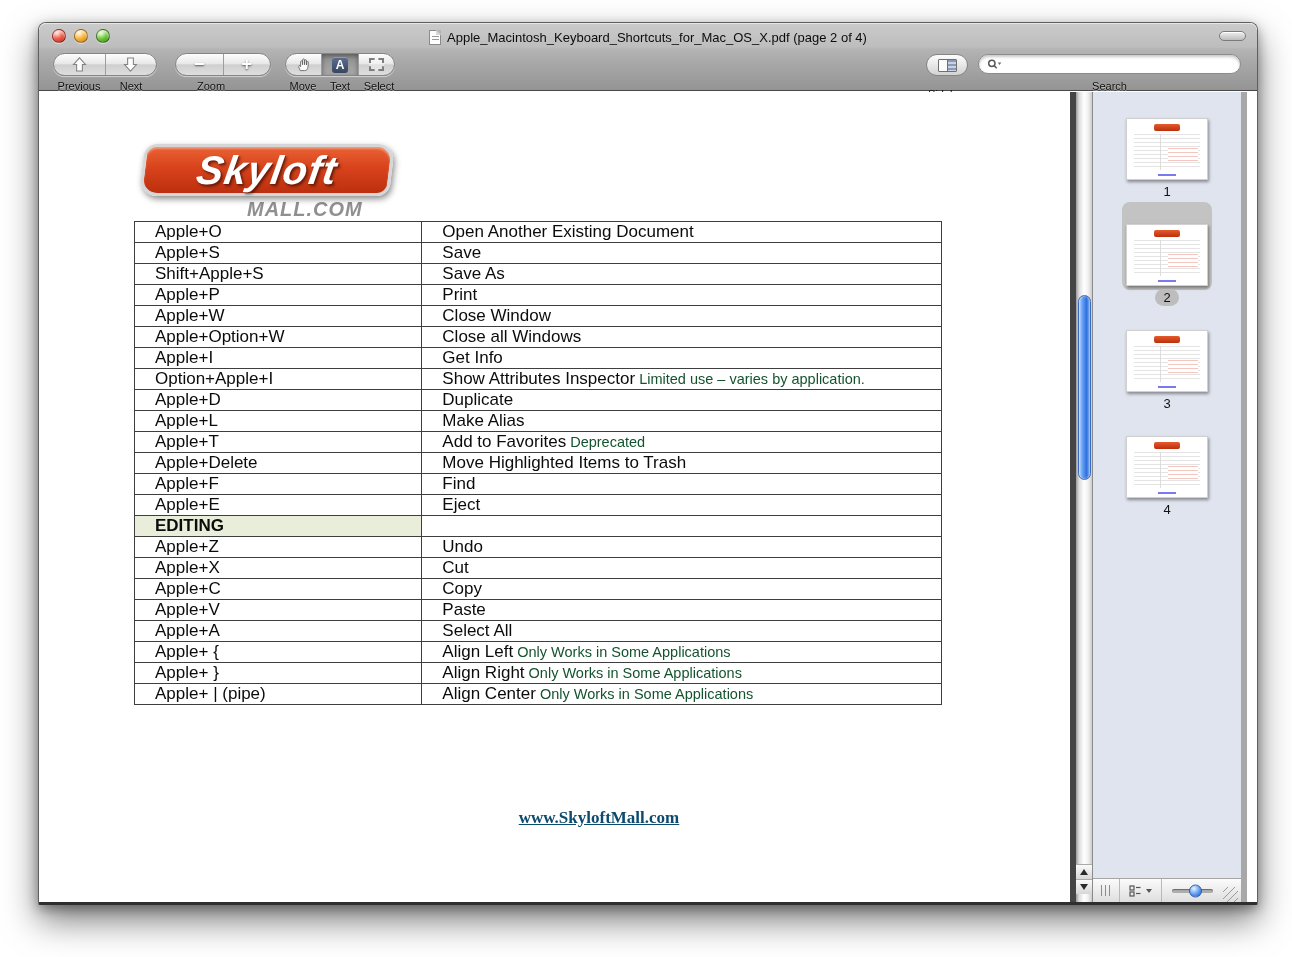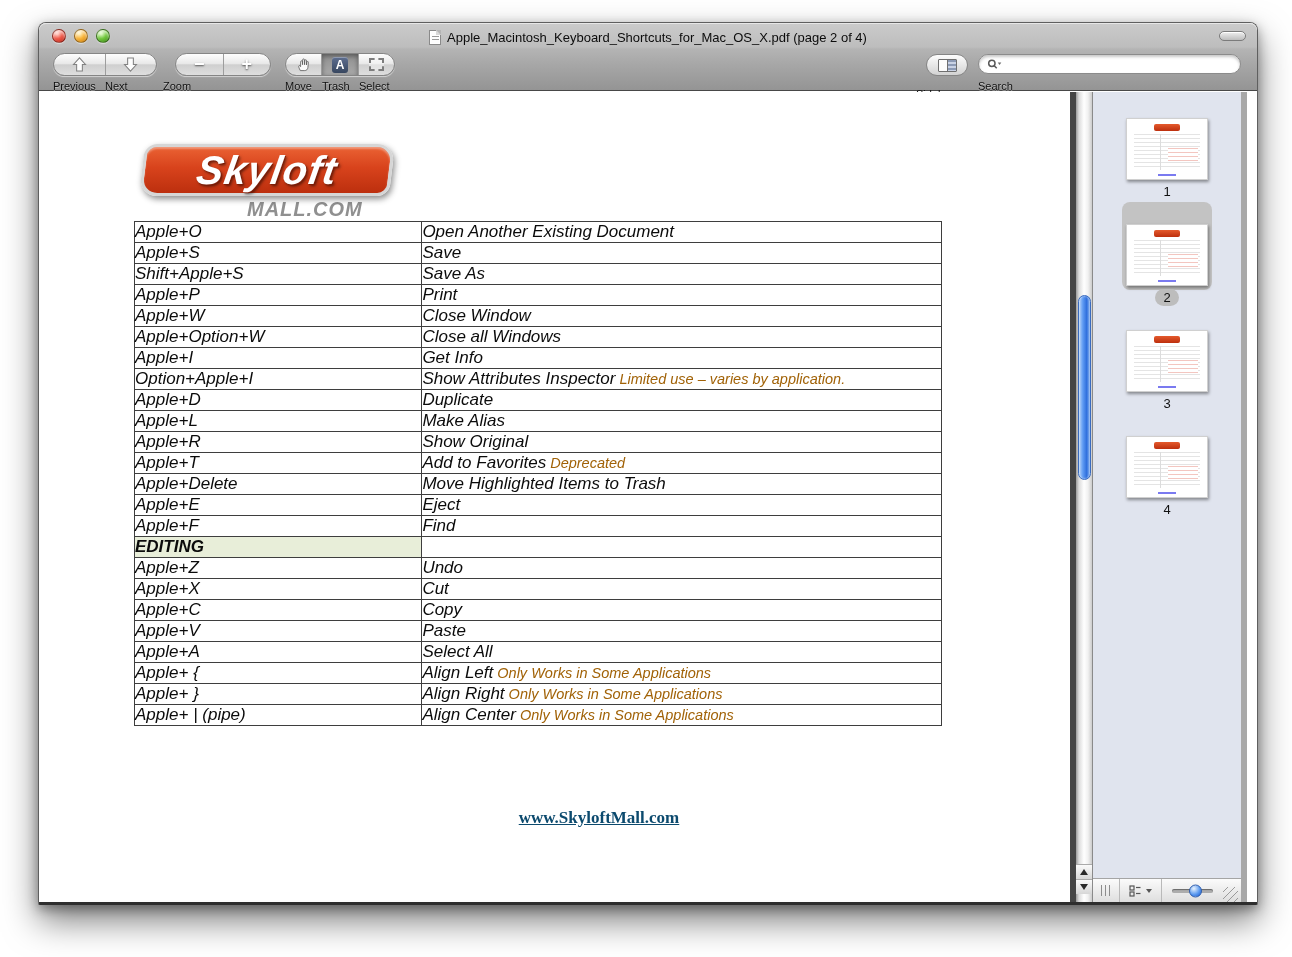--- a/index.html
+++ b/index.html
@@ -41,21 +41,21 @@
     background:linear-gradient(180deg,#fdfdfd 0%,#e9e9e9 45%,#cfcfcf 52%,#dedede 100%);
     box-shadow:0 1px 1px rgba(255,255,255,.55); display:flex; overflow:hidden; }
   .seg { flex:1; display:flex; align-items:center; justify-content:center; border-right:1px solid #9d9d9d; }
   .seg:last-child { border-right:none; }
   .seg.selected { background:linear-gradient(180deg,#8f8f8f,#a9a9a9); box-shadow:inset 0 2px 5px rgba(0,0,0,.4); }
   .zoom-glyph { font-size:18px; font-weight:bold; color:#fff; text-shadow:0 1px 2px rgba(0,0,0,.6); line-height:1; margin-top:-2px; }
   .text-chip { width:16px; height:16px; border-radius:3px; background:linear-gradient(180deg,#5e6e90,#37465f);
     color:#fff; font-size:12px; font-weight:bold; display:flex; align-items:center; justify-content:center;
     box-shadow:inset 0 1px 0 rgba(255,255,255,.3); }
   .select-chip { width:15px; height:13px; border:2px dashed #7d7d7d; background:rgba(255,255,255,.4); }
-  .tb-label { position:absolute; top:57px; font-size:11px; color:#101010; 
+  .tb-label { position:absolute; top:57px; font-size:11px; color:#101010; text-align:center;
     text-shadow:0 1px 0 rgba(255,255,255,.4); }
 
   .sidebar-btn { position:absolute; top:31px; left:887px; width:42px; height:22px; border-radius:11px;
     border:1px solid #858585; background:linear-gradient(180deg,#fdfdfd,#d2d2d2);
     display:flex; align-items:center; justify-content:center; }
   .sidebar-glyph { width:19px; height:13px; border:1px solid #6f6f6f; background:#fcfcfc; position:relative; border-radius:1px; }
   .sidebar-glyph::after { content:""; position:absolute; right:0; top:0; bottom:0; width:8px;
     background:repeating-linear-gradient(180deg,#8c9ab5 0 2px,#c9d2e4 2px 4px); border-left:1px solid #6f6f6f; }
 
   .search-field { position:absolute; top:31px; left:939px; width:263px; height:20px; border-radius:11px;
@@ -73,26 +73,26 @@
   .logo-box { width:250px; height:52px; border-radius:12px 18px 12px 18px; transform:skewX(-7deg);
     background:linear-gradient(180deg,#ea6233 0%,#d8431c 45%,#bc2f0e 100%);
     border:3px solid #d6d6d6; box-shadow:2px 3px 6px rgba(0,0,0,.45), inset 0 2px 2px rgba(255,255,255,.35);
     display:flex; align-items:center; justify-content:center; }
   .logo-text { font-style:italic; font-weight:bold; font-size:40px; color:#fff; letter-spacing:1px;
     transform:skewX(-2deg); text-shadow:1px 1px 0 #7e1d07, 2px 2px 3px rgba(0,0,0,.55); }
   .logo-sub { margin:2px 0 0 105px; font-style:italic; font-weight:bold; font-size:20px; color:#909090; letter-spacing:1px; }
 
   
   .pdf-table { position:absolute; left:95px; top:129px; width:808px; border-collapse:collapse; }
-  .pdf-table td { border:1px solid #3e3e3e; height:21px; padding:0 4px 0 0; font-size:17px; color:#0b0b0b;
-    white-space:nowrap; line-height:20px;font-style:italic; }
+  .pdf-table td { border:1px solid #3e3e3e; height:21px; padding:0 4px 0 20px; font-size:17px; color:#0b0b0b;
+    white-space:nowrap; line-height:20px; }
   .pdf-table td.keys { width:288px; }
   .pdf-table td.action { width:520px; }
   .pdf-table td.section { background:#e8eed9; font-weight:bold; }
-  .note { color:#a16207; font-size:14.5px; }
+  .note { color:#14532d; font-size:14.5px; }
 
   .pdf-link { position:absolute; left:95px; top:716px; width:930px; text-align:center; }
   .pdf-link a { font-family:"Liberation Serif","DejaVu Serif",serif; font-size:17px; font-weight:600;
     color:#0c4a6e; text-decoration:underline; }
 
   
   .vscroll { position:relative; width:17px; height:100%;
     background:linear-gradient(90deg,#9a9a9a 0px,#dcdcdc 3px,#ffffff 8px,#f1f1f1 12px,#cccccc 16px);
     border-right:1px solid #8a8a8a; }
   .vthumb { position:absolute; left:2px; top:203px; width:13px; height:185px; border-radius:7px;
@@ -190,21 +190,21 @@
           </svg>
         </div>
         <div class="seg selected">
           <span class="text-chip">A</span>
         </div>
         <div class="seg">
           <span class="select-chip"></span>
         </div>
       </div>
       <span class="tb-label" style="left:246px; width:36px;">Move</span>
-      <span class="tb-label" style="left:283px; width:36px;">Trash</span>
+      <span class="tb-label" style="left:283px; width:36px;">Text</span>
       <span class="tb-label" style="left:320px; width:40px;">Select</span>
 
       <div class="sidebar-btn">
         <span class="sidebar-glyph"></span>
       </div>
       <span class="tb-label" style="left:877px; width:62px;margin-top:8px;">Sidebar</span>
 
       <div class="search-field">
         <svg width="15" height="13" viewBox="0 0 17 13">
           <circle cx="5.5" cy="5.2" r="3.6" fill="none" stroke="#585858" stroke-width="1.7"></circle>
@@ -262,38 +262,34 @@
               </tr>
               <tr>
                 <td class="keys">Apple+D</td>
                 <td class="action">Duplicate</td>
               </tr>
               <tr>
                 <td class="keys">Apple+L</td>
                 <td class="action">Make Alias</td>
               </tr>
               <tr>
-                <td class="keys">Apple+R</td>
-                <td class="action">Show Original</td>
-              </tr>
-              <tr>
                 <td class="keys">Apple+T</td>
                 <td class="action">Add to Favorites<span class="note"> Deprecated</span></td>
               </tr>
               <tr>
                 <td class="keys">Apple+Delete</td>
                 <td class="action">Move Highlighted Items to Trash</td>
               </tr>
               <tr>
+                <td class="keys">Apple+F</td>
+                <td class="action">Find</td>
+              </tr>
+              <tr>
                 <td class="keys">Apple+E</td>
                 <td class="action">Eject</td>
-              </tr>
-              <tr>
-                <td class="keys">Apple+F</td>
-                <td class="action">Find</td>
               </tr>
               <tr>
                 <td class="keys section">EDITING</td>
                 <td class="action"></td>
               </tr>
               <tr>
                 <td class="keys">Apple+Z</td>
                 <td class="action">Undo</td>
               </tr>
               <tr>

